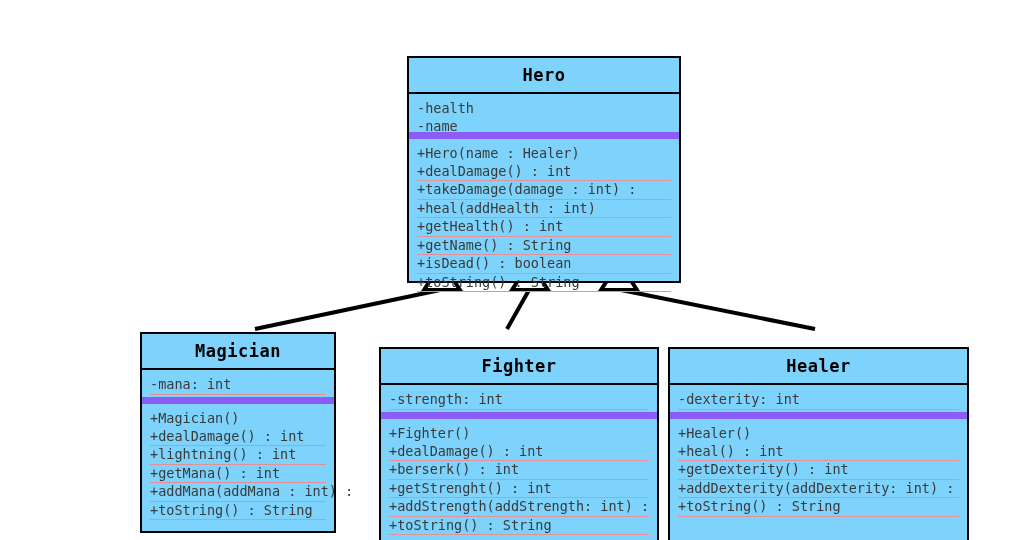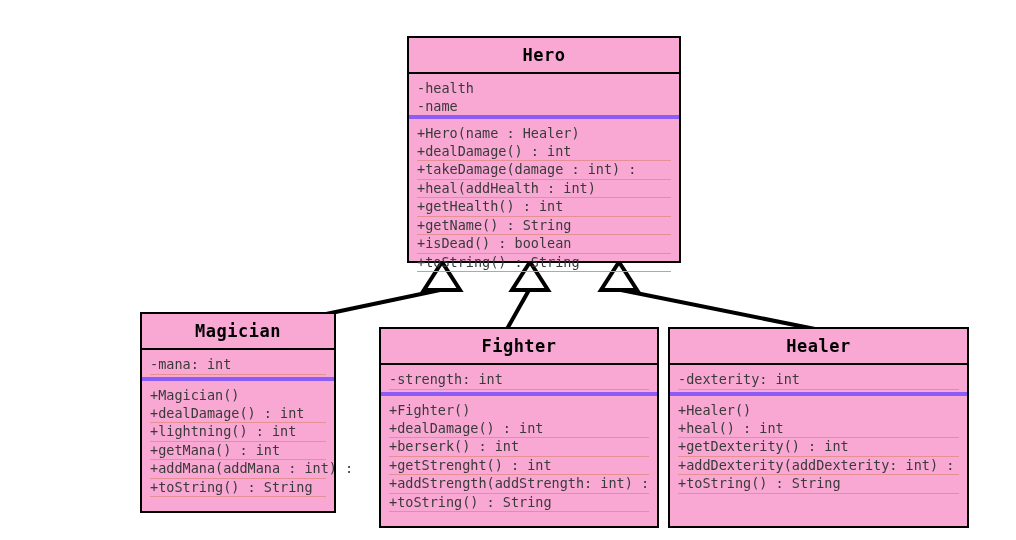--- a/index.html
+++ b/index.html
@@ -19,41 +19,42 @@
     position: absolute;
     left: 0; top: 0;
     width: 1016px;
     height: 540px;
   }
 
   
   .uml-class {
     position: absolute;
     box-sizing: border-box;
-    background: #f9a8d4;
+    background: #7dd3fc;
     border: 2px solid #000000;
     z-index: 2;
+    margin-top: 20px;
   }
   .uml-title-row {
     box-sizing: border-box;
     border-bottom: 2px solid #000000;
     display: flex;
     align-items: center;
     justify-content: center;
   }
   .uml-title {
     font-family: "DejaVu Sans Mono", "Liberation Mono", monospace;
     font-weight: bold;
     font-size: 17px;
     color: #000000;
     letter-spacing: 0.5px;
   }
   .uml-attr-row {
     box-sizing: border-box;
-    border-bottom: 4px solid #8b5cf6;
+    border-bottom: 7px solid #8b5cf6;
     padding: 6px 8px 21px 8px;
   }
   .uml-method-row {
     box-sizing: border-box;
     padding: 6px 8px 4px 8px;
   }
   .uml-line {
     font-family: "DejaVu Sans Mono", "Liberation Mono", monospace;
     font-size: 13.5px;
     line-height: 17.5px;

